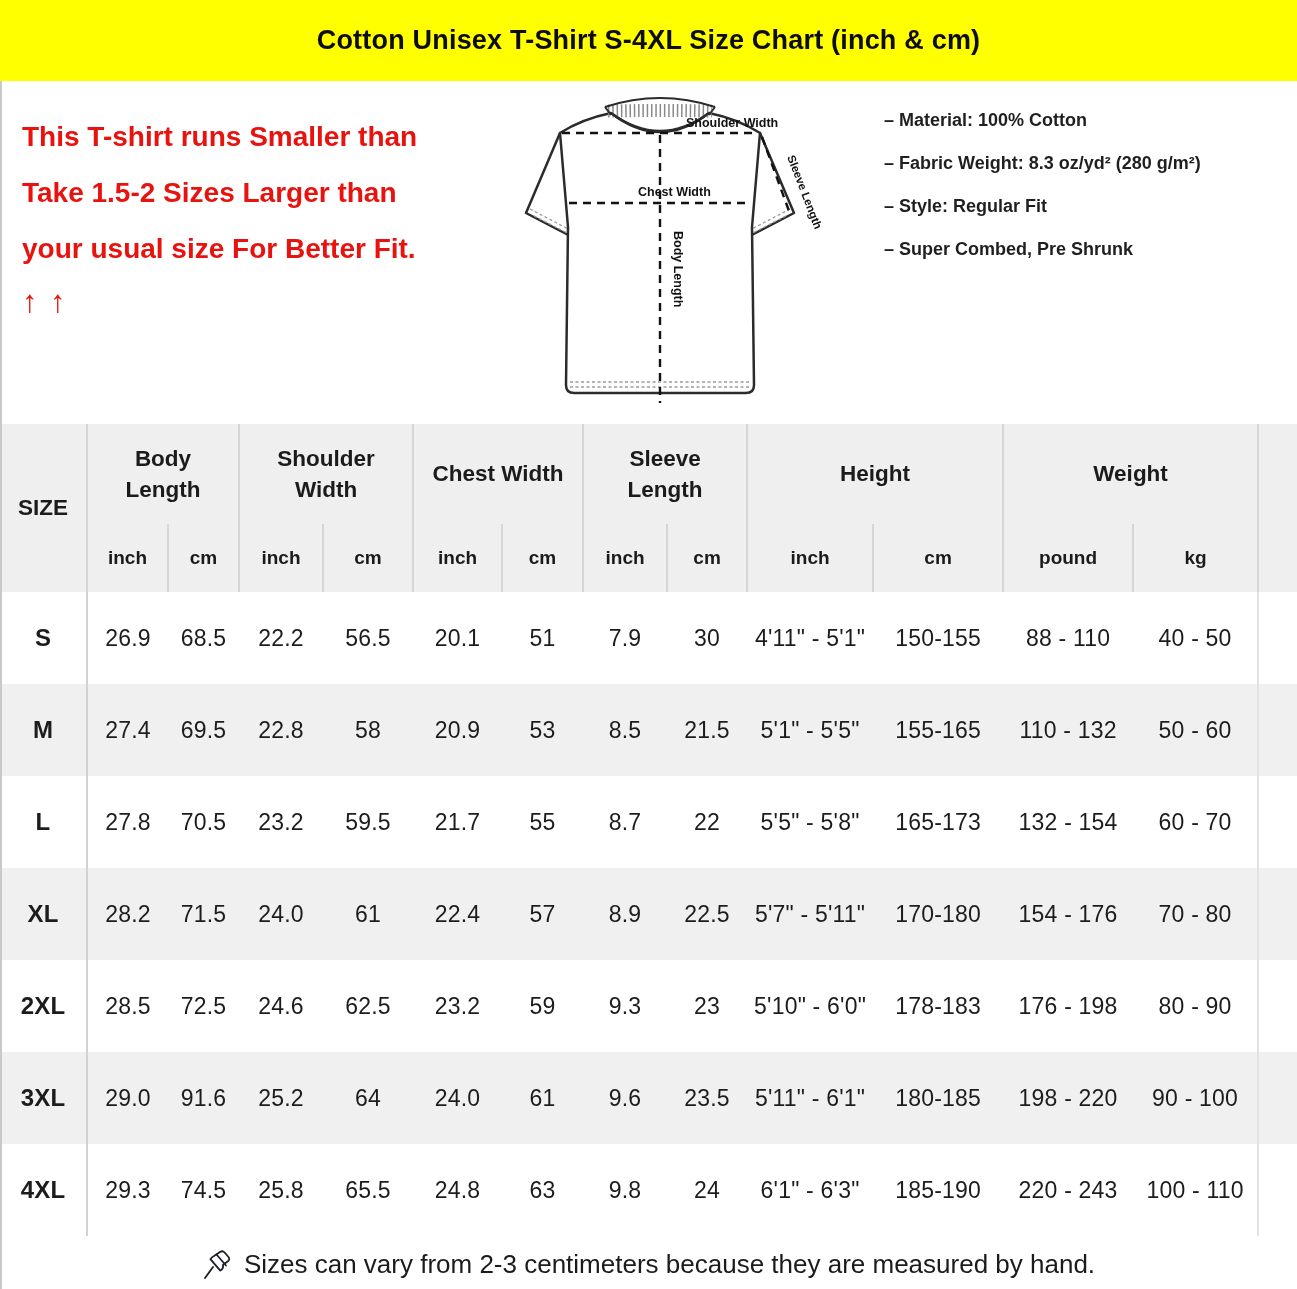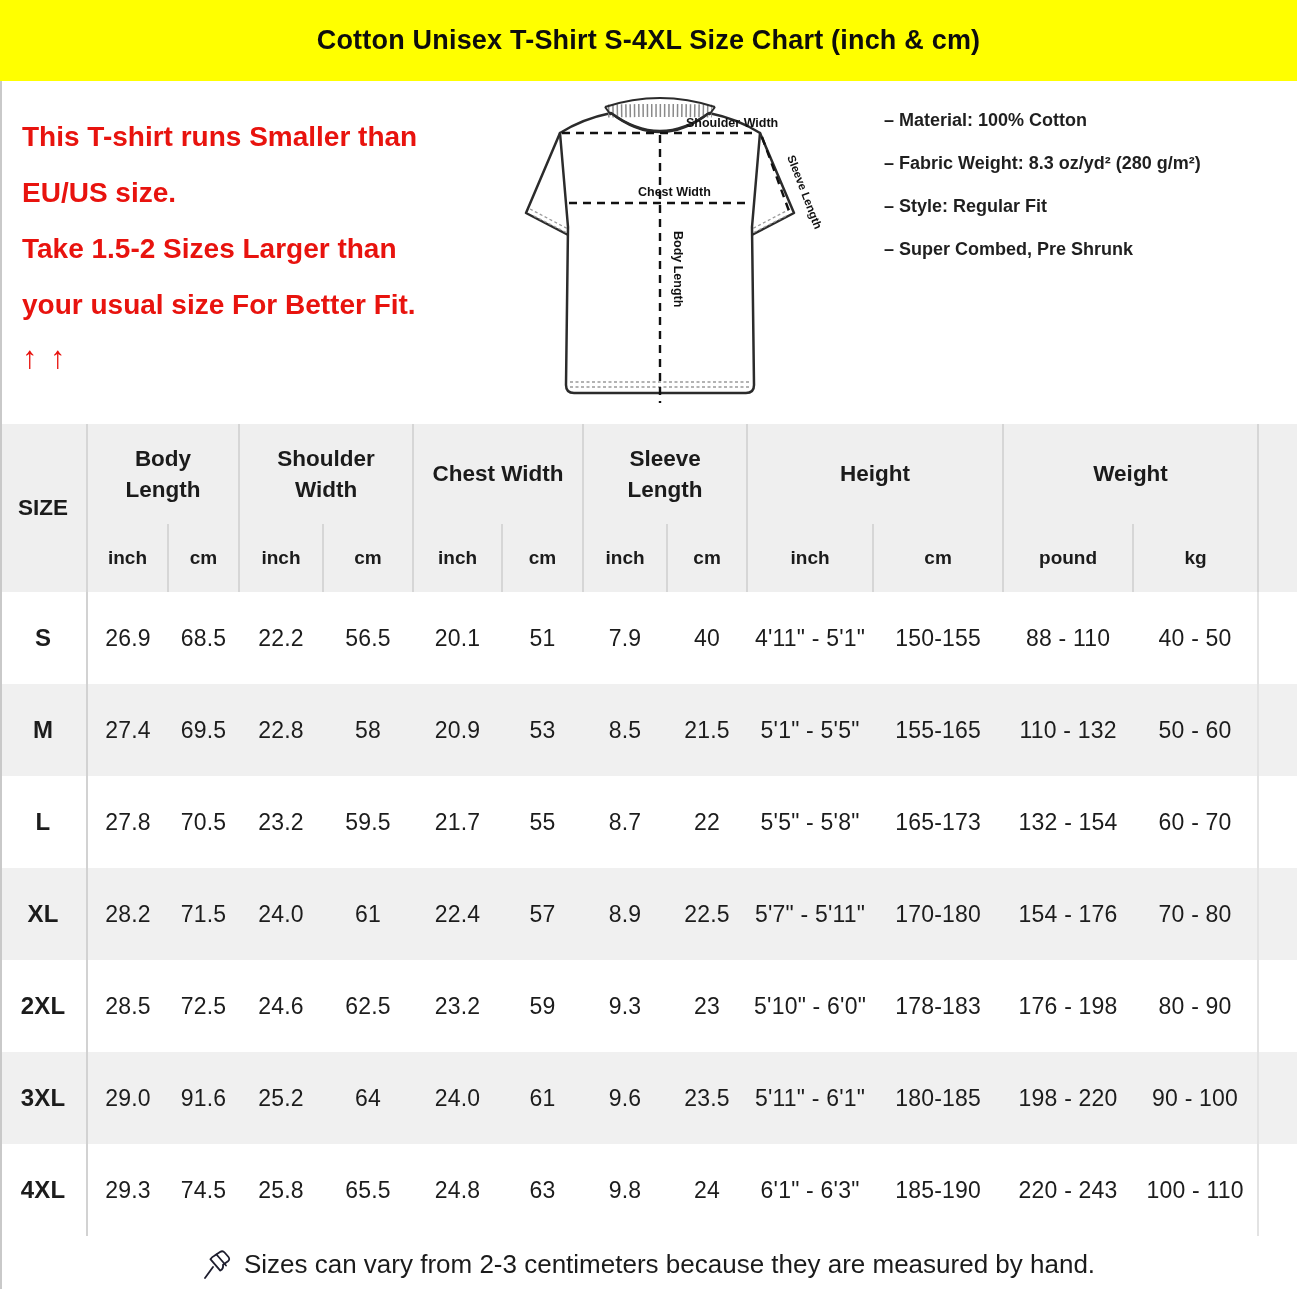--- a/index.html
+++ b/index.html
@@ -58,21 +58,20 @@
 <div class="edge-line"></div>
 
 <div class="banner">
   <h1>Cotton Unisex T-Shirt S-4XL Size Chart (inch &amp; cm)</h1>
 </div>
 
 <div class="top">
 
   <div class="notice">
     <div>This T-shirt runs Smaller than</div>
-    <div>EU/US size.</div>
     <div>Take 1.5-2 Sizes Larger than</div>
     <div>your usual size For Better Fit.</div>
     <div class="arrows">↑ ↑</div>
   </div>
 
   <div class="shirt-wrap">
     <svg width="340" height="330" viewBox="0 0 340 330">
 
       <g stroke="#2b2b2b" stroke-width="2.5" fill="#ffffff" stroke-linejoin="round">
         <path d="M70 48 L36 128 L84 153 L98 64 Z"></path>
@@ -171,21 +170,21 @@
   <tbody>
     <tr>
       <td class="size">S</td>
       <td>26.9</td>
       <td>68.5</td>
       <td>22.2</td>
       <td>56.5</td>
       <td>20.1</td>
       <td>51</td>
       <td>7.9</td>
-      <td>40</td>
+      <td>30</td>
       <td>4'11" - 5'1"</td>
       <td>150-155</td>
       <td>88 - 110</td>
       <td>40 - 50</td>
       <td class="filler"></td>
     </tr>
     <tr class="stripe">
       <td class="size">M</td>
       <td>27.4</td>
       <td>69.5</td>

